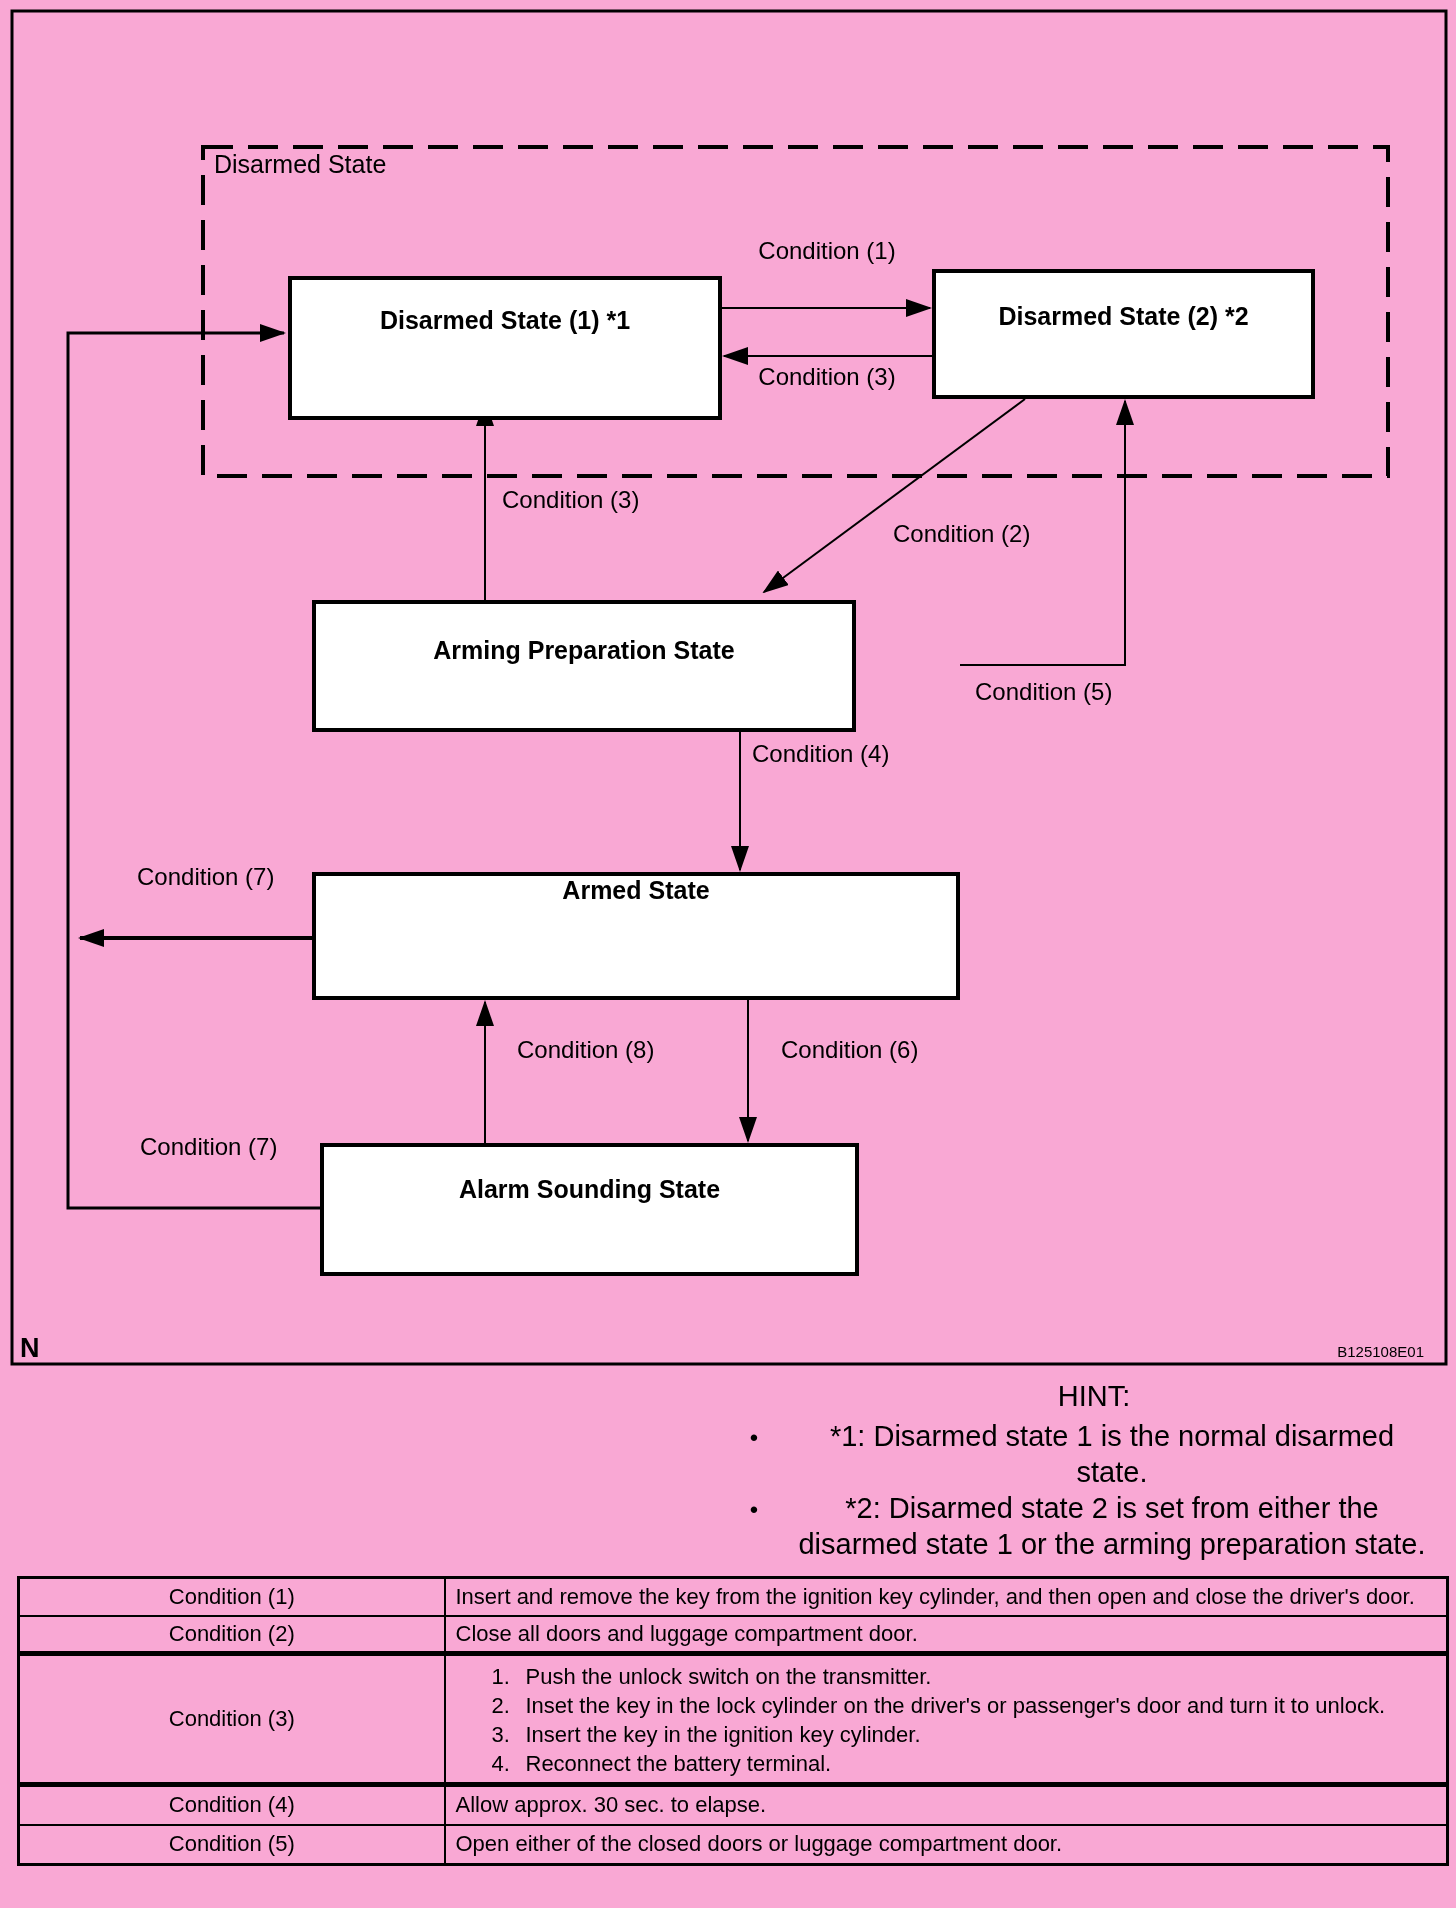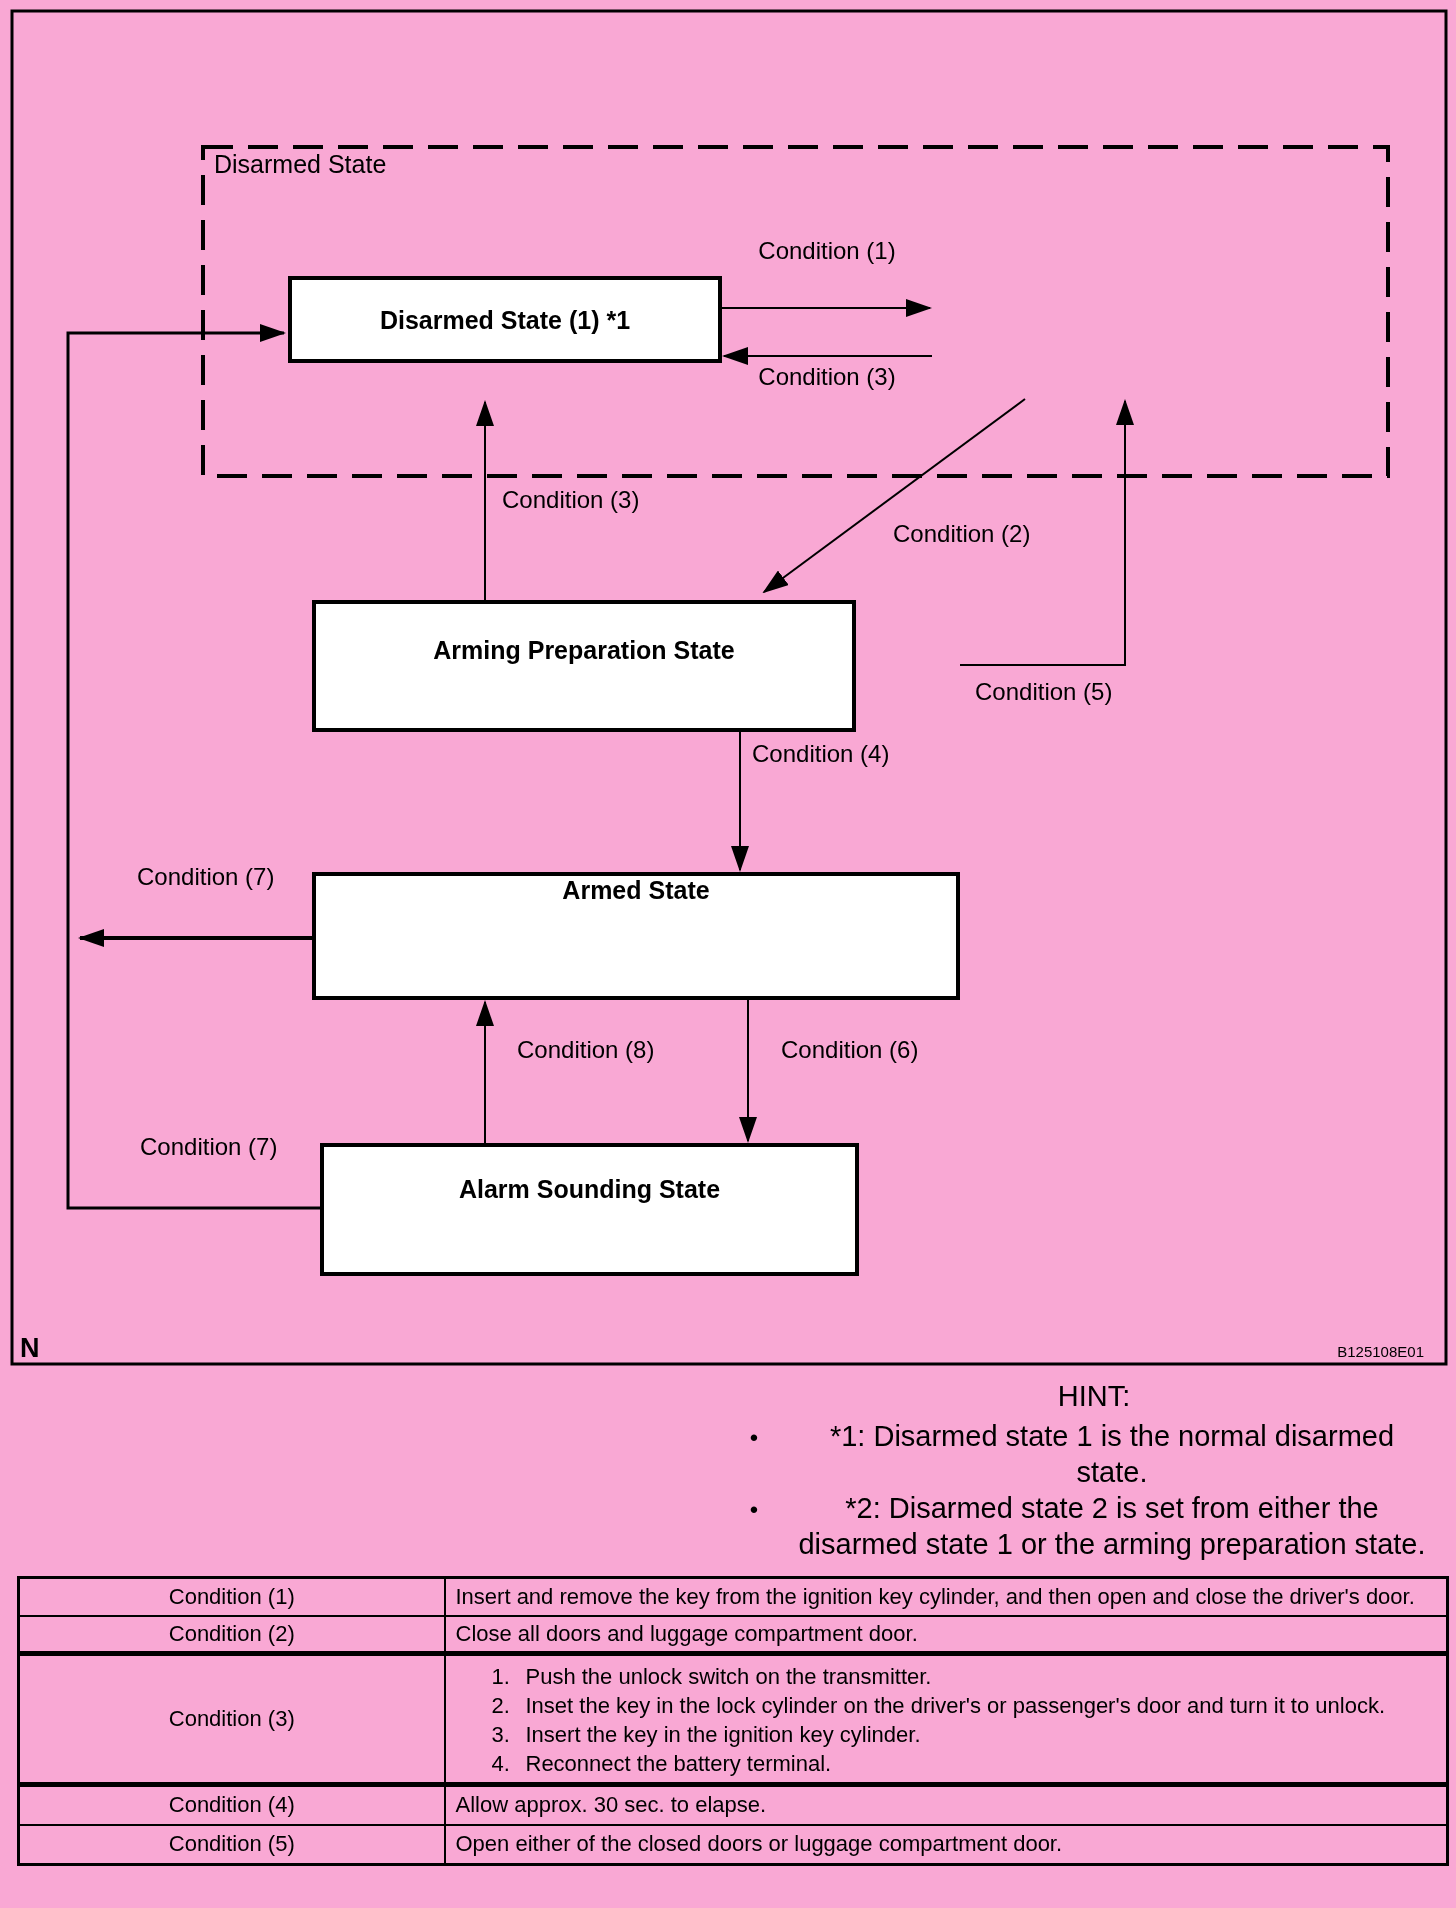--- a/index.html
+++ b/index.html
@@ -68,22 +68,25 @@
     <path d="M960,665 H1125 V401" stroke="#000" stroke-width="2" fill="none" marker-end="url(#arrow)"></path>
     <path d="M740,732 V870" stroke="#000" stroke-width="2" fill="none" marker-end="url(#arrow)"></path>
     <path d="M312,938 H80" stroke="#000" stroke-width="4" fill="none" marker-end="url(#arrow)"></path>
     <path d="M320,1208 H68 V333 H284" stroke="#000" stroke-width="3" fill="none" marker-end="url(#arrow)"></path>
     <path d="M485,1143 V1002" stroke="#000" stroke-width="2" fill="none" marker-end="url(#arrow)"></path>
     <path d="M748,1000 V1141" stroke="#000" stroke-width="2" fill="none" marker-end="url(#arrow)"></path>
   </svg>
 
   <div class="group-label" style="left:214px;top:150px;">Disarmed State</div>
 
-  <div class="state-box" style="left:288px;top:276px;width:434px;height:87px;padding-top:26px;">
+  <div class="state-box" style="left:288px;top:276px;width:434px;height:144px;padding-top:26px;">
     <span>Disarmed State (1) *1</span>
+  </div>
+  <div class="state-box" style="left:932px;top:269px;width:383px;height:130px;padding-top:29px;">
+    <span>Disarmed State (2) *2</span>
   </div>
   <div class="state-box" style="left:312px;top:600px;width:544px;height:132px;padding-top:32px;">
     <span>Arming Preparation State</span>
   </div>
   <div class="state-box" style="left:312px;top:872px;width:648px;height:128px;">
     <span>Armed State</span>
   </div>
   <div class="state-box" style="left:320px;top:1143px;width:539px;height:133px;padding-top:28px;">
     <span>Alarm Sounding State</span>
   </div>

